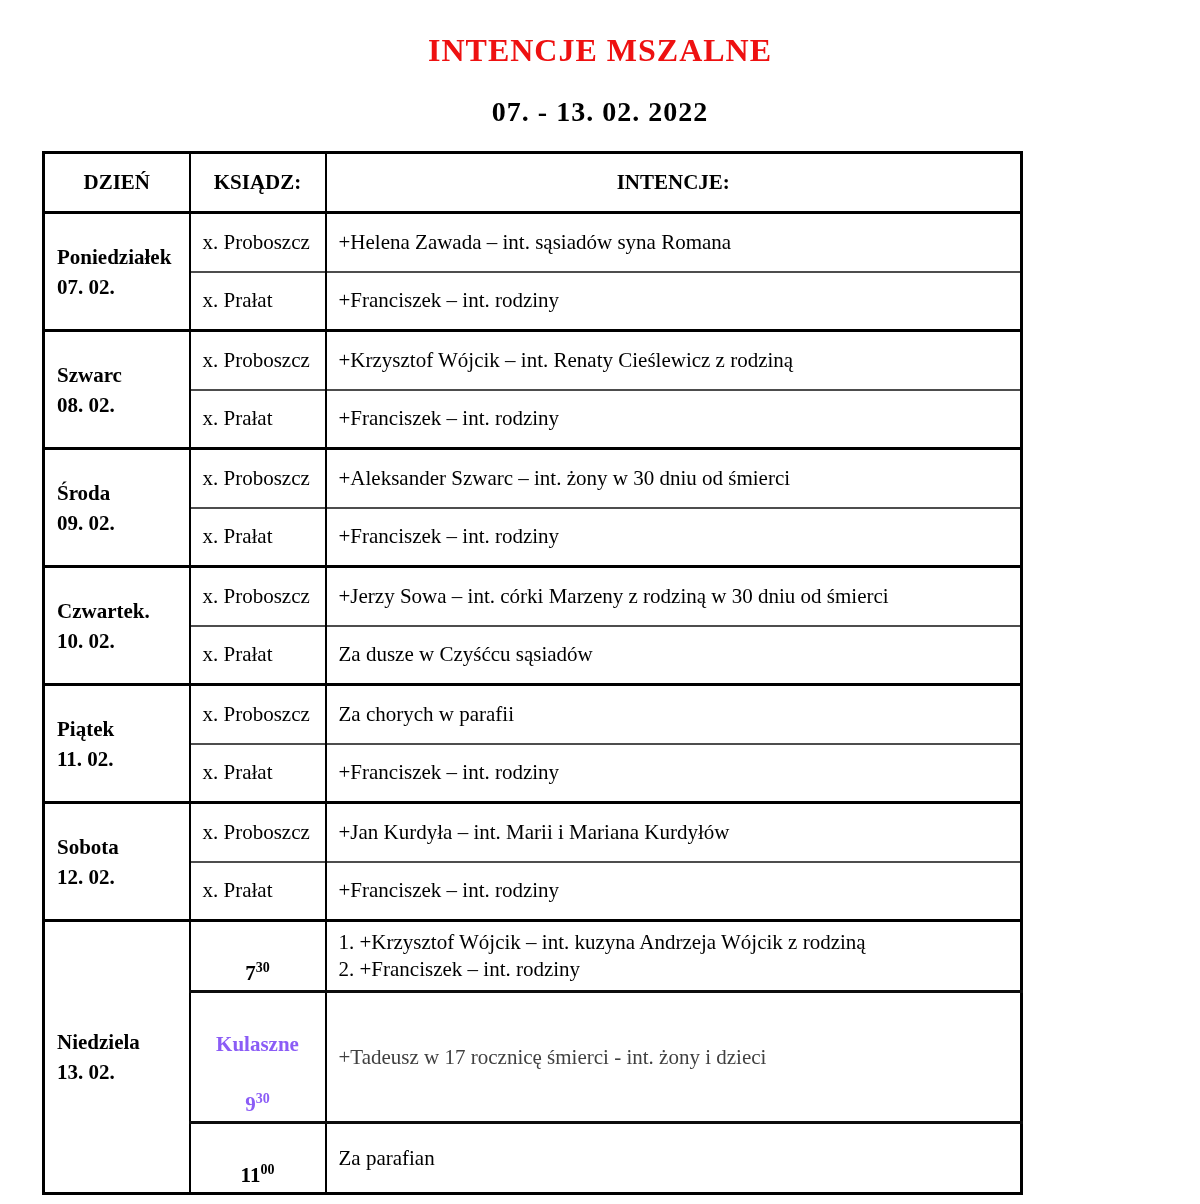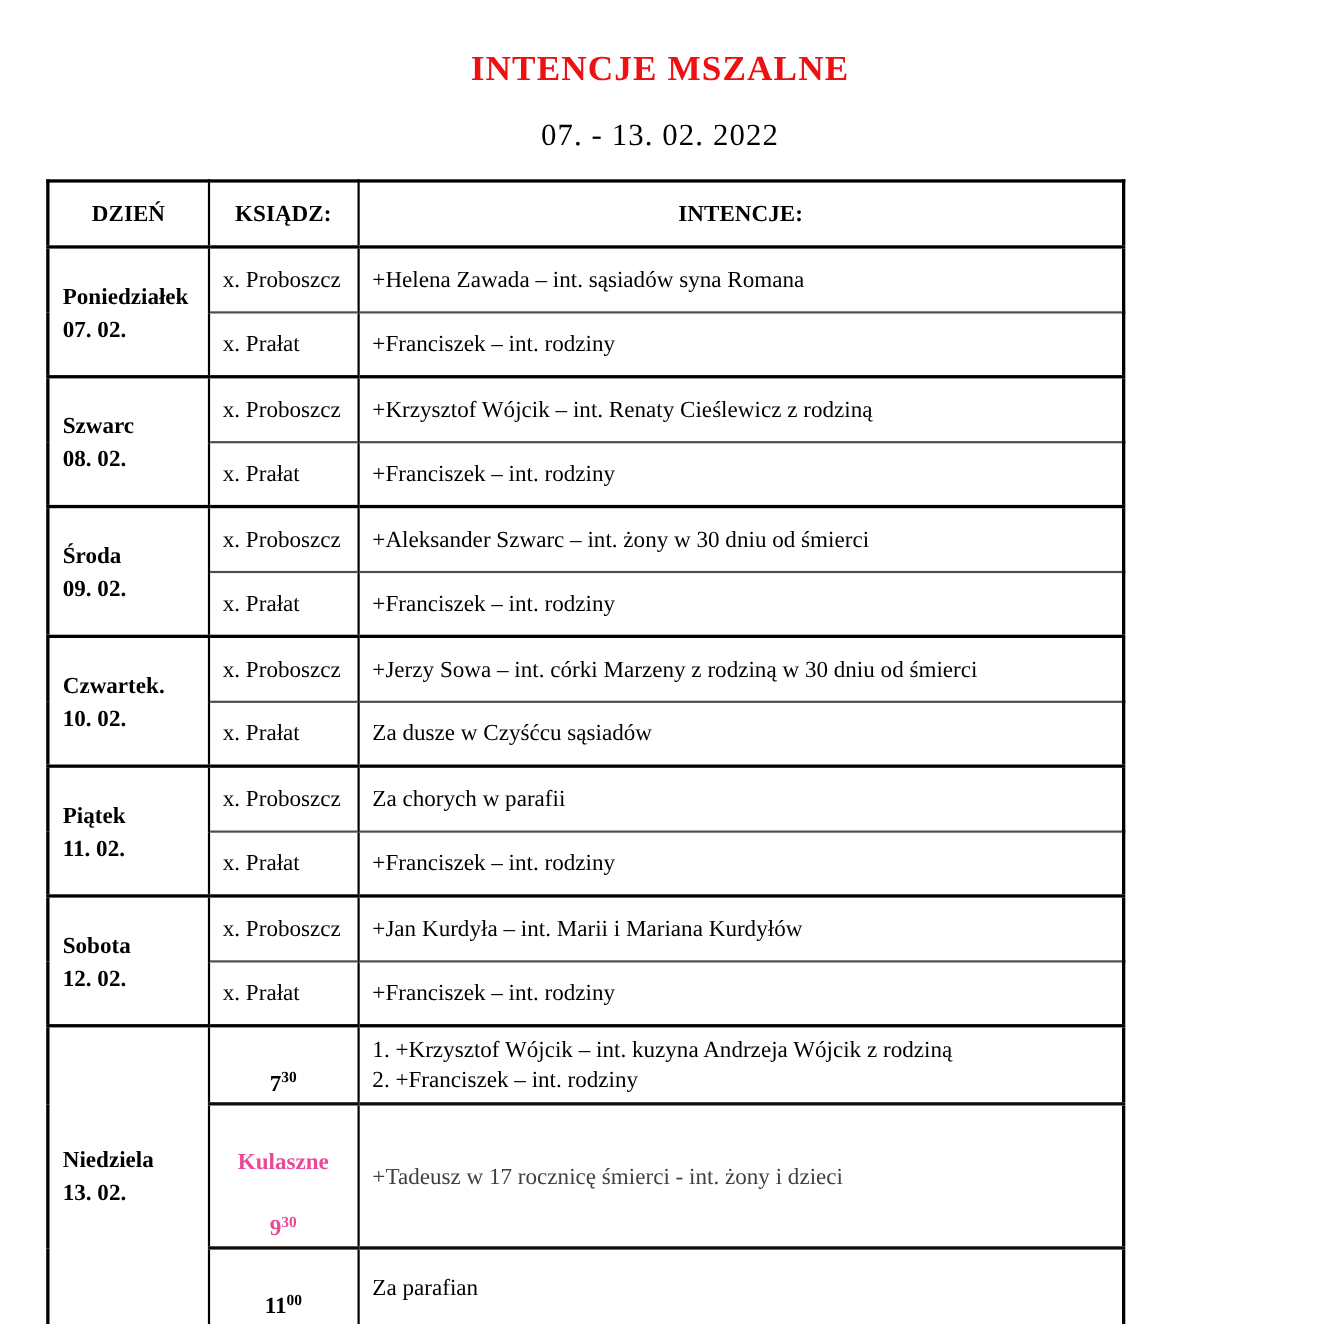--- a/index.html
+++ b/index.html
@@ -7,35 +7,35 @@
     padding: 0;
     background: #ffffff;
     font-family: "Liberation Serif", "DejaVu Serif", serif;
     color: #000000;
   }
   .page {
     width: 1200px;
     height: 1204px;
     background: #ffffff;
     box-sizing: border-box;
-    padding-top: 44px;
+    padding-top: 32px;
     overflow: hidden;
   }
   .doc-title {
     text-align: center;
     font-size: 32px;
     font-weight: bold;
     letter-spacing: 1px;
     color: #ee1111;
     margin: 0 0 0 0;
   }
   .doc-subtitle {
     text-align: center;
     font-size: 28px;
-    font-weight: normal;
+    font-weight: bold;
     letter-spacing: 1px;
     color: #000000;
     margin: 27px 0 0 0;
   }
   table.intentions {
     border-collapse: collapse;
     table-layout: fixed;
     width: 981px;
     margin: 23px 0 0 42px;
     border: 3px solid #000000;
@@ -223,21 +223,21 @@
           </td>
           <td class="time-cell priest-col">
             <div class="place-line"><span>7</span><sup class="time-sup">30</sup></div>
           </td>
           <td class="int-cell int-col">
             <div>1. +Krzysztof Wójcik – int. kuzyna Andrzeja Wójcik z rodziną</div>
             <div>2. +Franciszek – int. rodziny</div>
           </td>
         </tr>
         <tr class="h-sun-2 inner-row thick-sep">
-          <td class="time-cell priest-col" style="color: #ec4899;">
+          <td class="time-cell priest-col" style="color: #8b5cf6;">
             <div class="place-line">Kulaszne</div>
             <div class="place-line"><span>9</span><sup class="time-sup">30</sup></div>
           </td>
           <td class="int-cell int-col" style="color: #404040;">
             <div>+Tadeusz w 17 rocznicę śmierci - int. żony i dzieci</div>
           </td>
         </tr>
         <tr class="h-sun-3 inner-row thick-sep">
           <td class="time-cell priest-col">
             <div class="place-line"><span>11</span><sup class="time-sup">00</sup></div>

